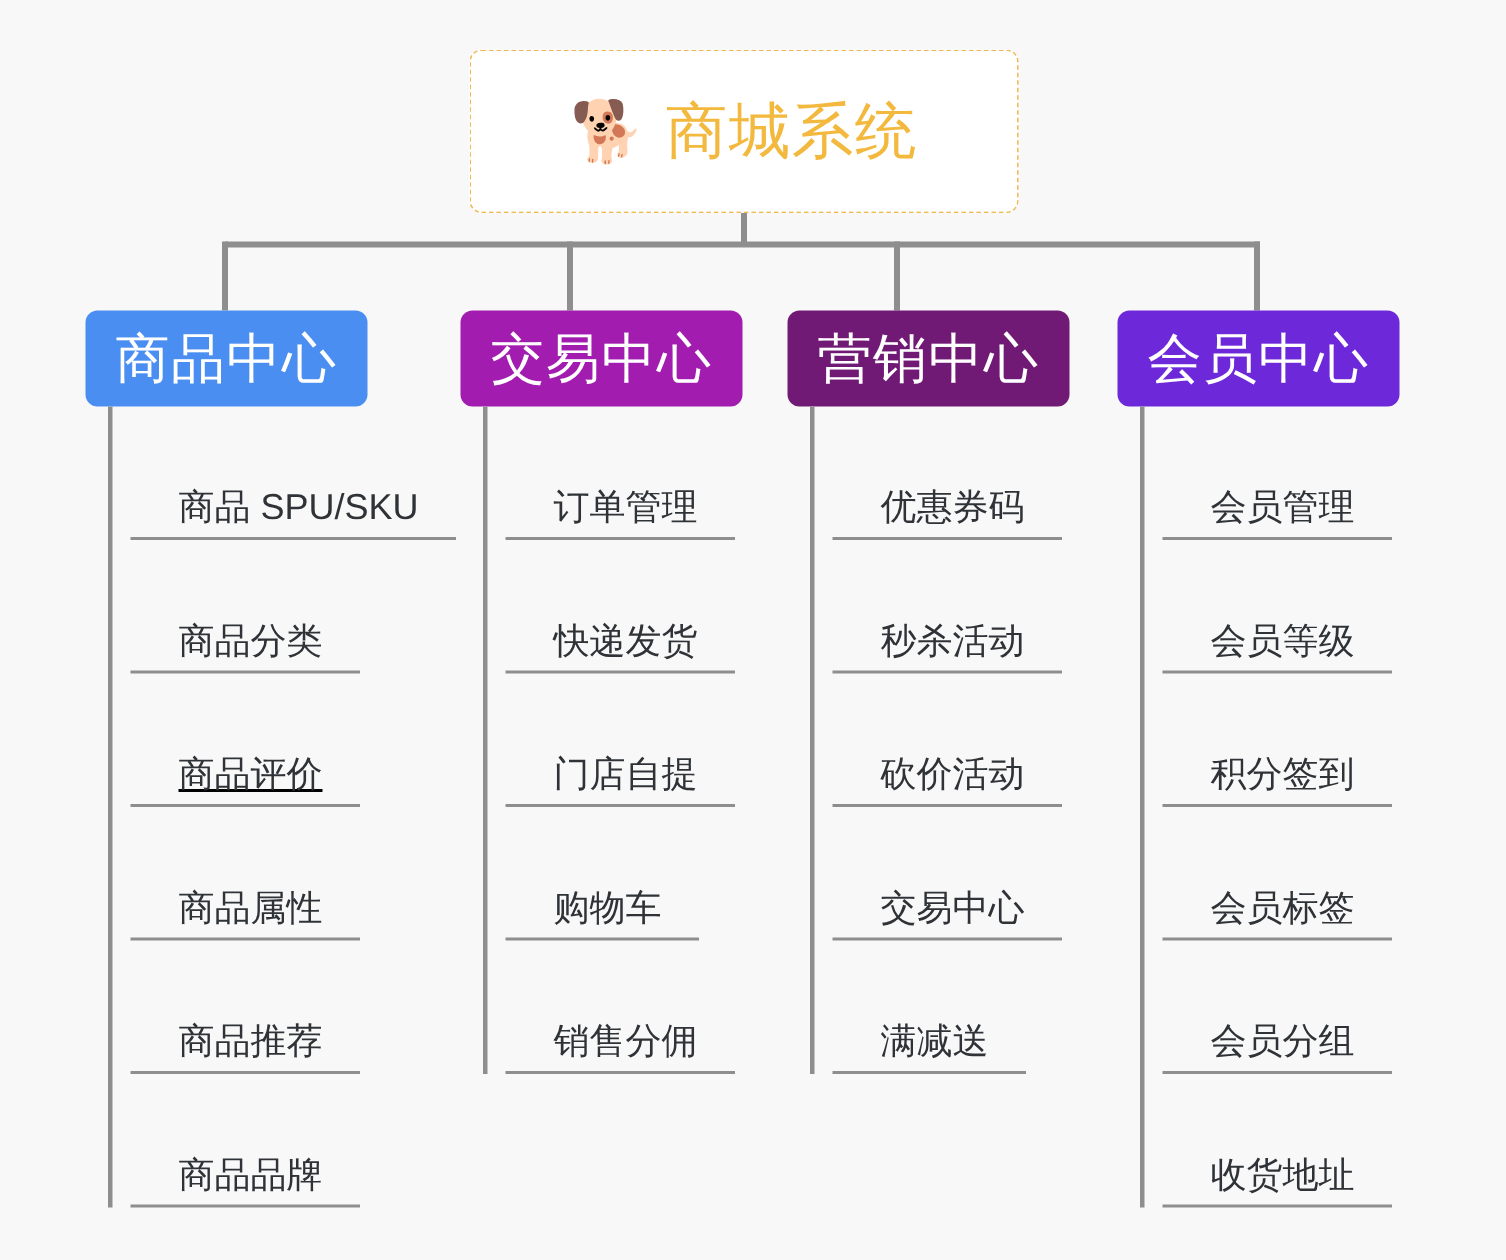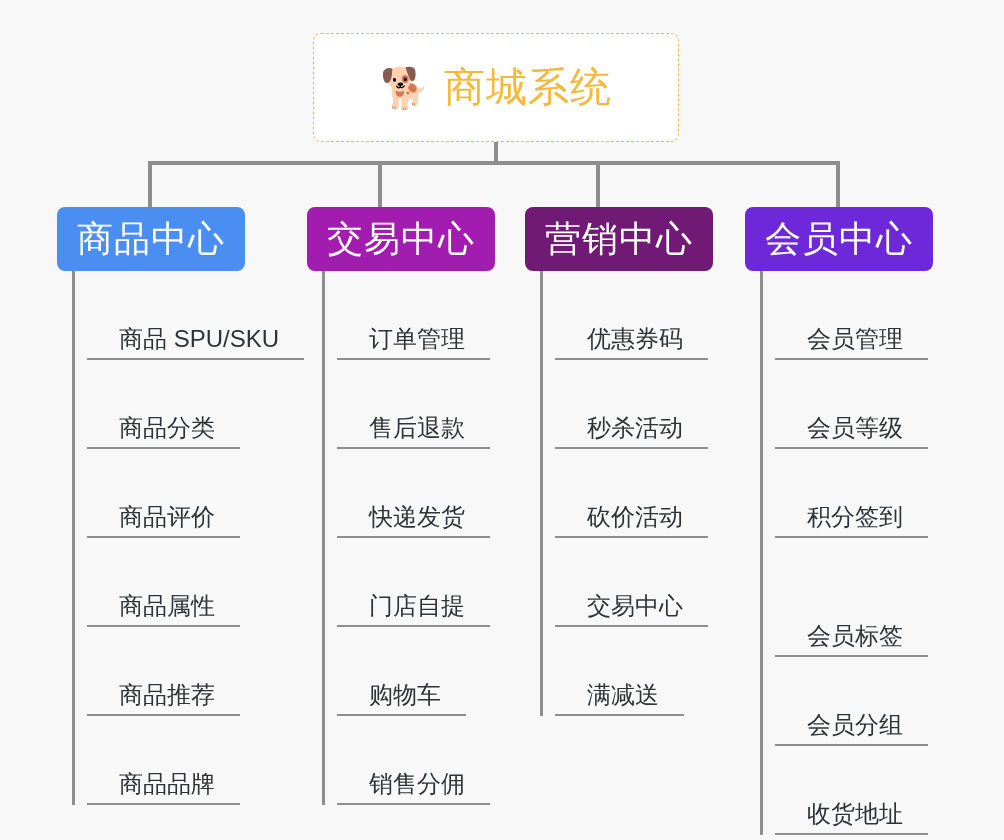--- a/index.html
+++ b/index.html
@@ -139,44 +139,41 @@
   <div id="branches">
       <div class="branch" style="left: 57px;">
         <div class="branch-header c-blue">商品中心</div>
         <div class="branch-body">
           <div class="leaf" style="width: 217px;">
             <span class="leaf-label">商品 SPU/SKU</span>
           </div>
           <div class="leaf" style="width: 153px;">
             <span class="leaf-label">商品分类</span>
           </div>
-          <div class="leaf" style="width: 153px;">
+          <div class="leaf" style="width: 153px; text-decoration: underline;">
             <span class="leaf-label">商品评价</span>
           </div>
           <div class="leaf" style="width: 153px;">
             <span class="leaf-label">商品属性</span>
           </div>
           <div class="leaf" style="width: 153px;">
             <span class="leaf-label">商品推荐</span>
           </div>
           <div class="leaf" style="width: 153px;">
             <span class="leaf-label">商品品牌</span>
           </div>
         </div>
       </div>
       <div class="branch" style="left: 307px;">
         <div class="branch-header c-red">交易中心</div>
         <div class="branch-body">
           <div class="leaf" style="width: 153px;">
             <span class="leaf-label">订单管理</span>
           </div>
           <div class="leaf" style="width: 153px;">
-            <span class="leaf-label">售后退款</span>
-          </div>
-          <div class="leaf" style="width: 153px;">
             <span class="leaf-label">快递发货</span>
           </div>
           <div class="leaf" style="width: 153px;">
             <span class="leaf-label">门店自提</span>
           </div>
           <div class="leaf" style="width: 129px;">
             <span class="leaf-label">购物车</span>
           </div>
           <div class="leaf" style="width: 153px;">
             <span class="leaf-label">销售分佣</span>
@@ -208,21 +205,21 @@
         <div class="branch-body">
           <div class="leaf" style="width: 153px;">
             <span class="leaf-label">会员管理</span>
           </div>
           <div class="leaf" style="width: 153px;">
             <span class="leaf-label">会员等级</span>
           </div>
           <div class="leaf" style="width: 153px;">
             <span class="leaf-label">积分签到</span>
           </div>
-          <div class="leaf" style="width: 153px; margin-top: 30px;">
+          <div class="leaf" style="width: 153px;">
             <span class="leaf-label">会员标签</span>
           </div>
           <div class="leaf" style="width: 153px;">
             <span class="leaf-label">会员分组</span>
           </div>
           <div class="leaf" style="width: 153px;">
             <span class="leaf-label">收货地址</span>
           </div>
         </div>
       </div>

